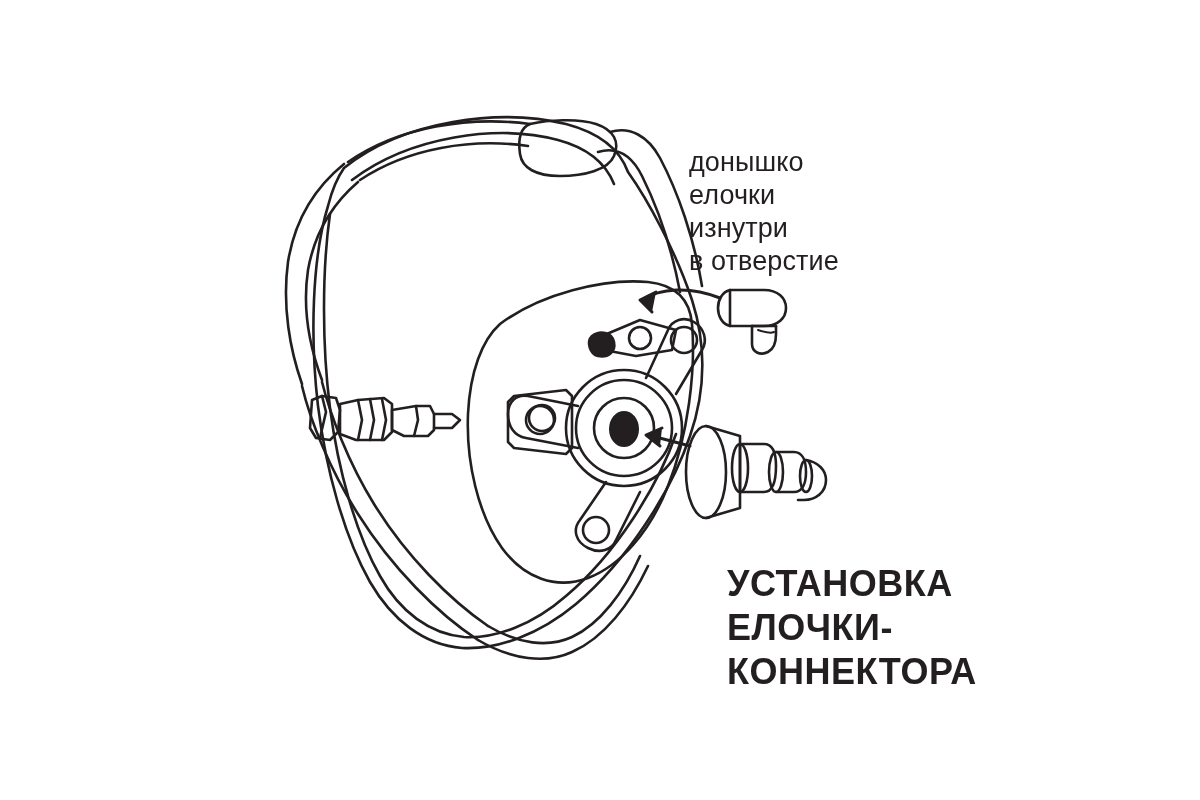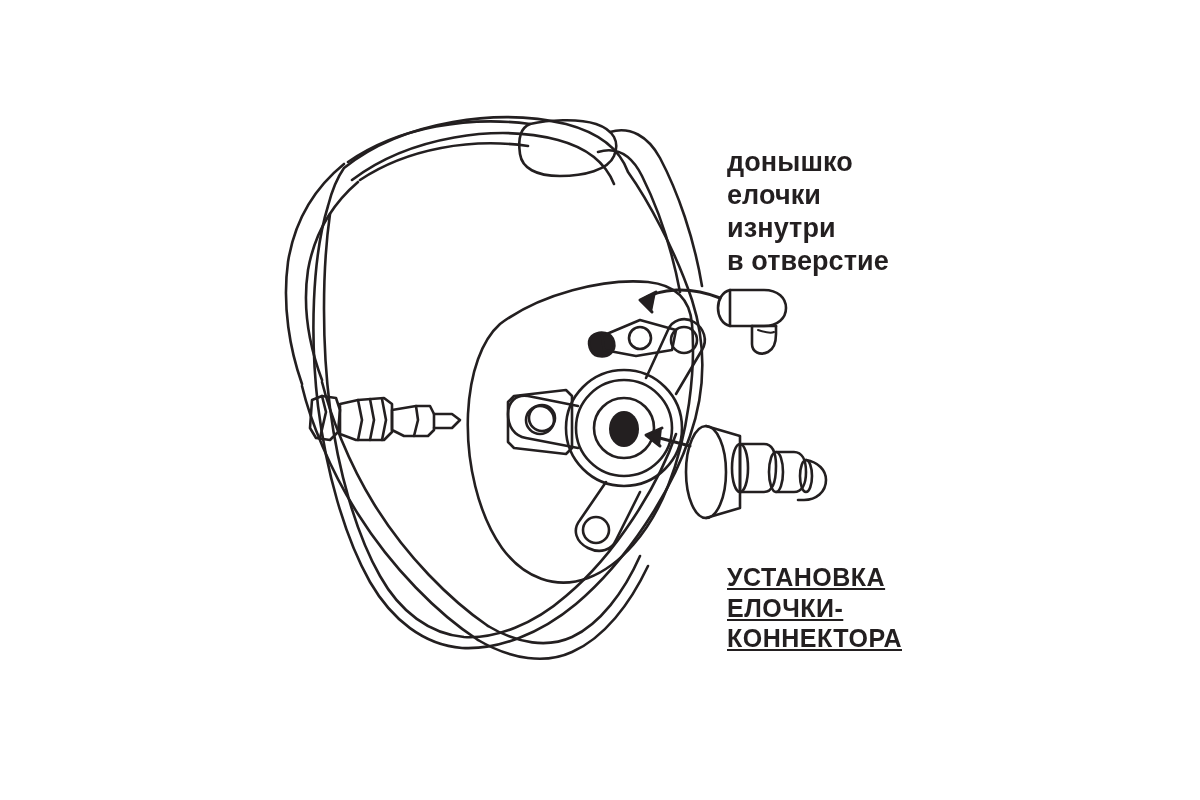--- a/index.html
+++ b/index.html
@@ -30,38 +30,37 @@
     height: 800px;
   }
   .label {
     position: absolute;
     white-space: pre;
     line-height: 1.22;
     color: #231f20;
     letter-spacing: 0.1px;
   }
   #label-top {
-    left: 727px;
+    left: 689px;
     top: 146px;
     font-size: 27px;
-    font-weight: 700;
+    font-weight: 400;
   }
   #label-mid {
     left: 727px;
     top: 344px;
     font-size: 27px;
     font-weight: 700;
   }
   #label-title {
     left: 727px;
     top: 562px;
-    font-size: 25px;
+    font-size: 36px;
     font-weight: 700;
     letter-spacing: 0.5px;
-    text-decoration: underline;
   }
 </style>
 </head>
 <body>
 
 <div id="diagram-root">
 
   <svg class="illustration" viewBox="0 0 1200 800">
     <g fill="none" stroke="#231f20" stroke-width="2.6" stroke-linecap="round" stroke-linejoin="round">
 

